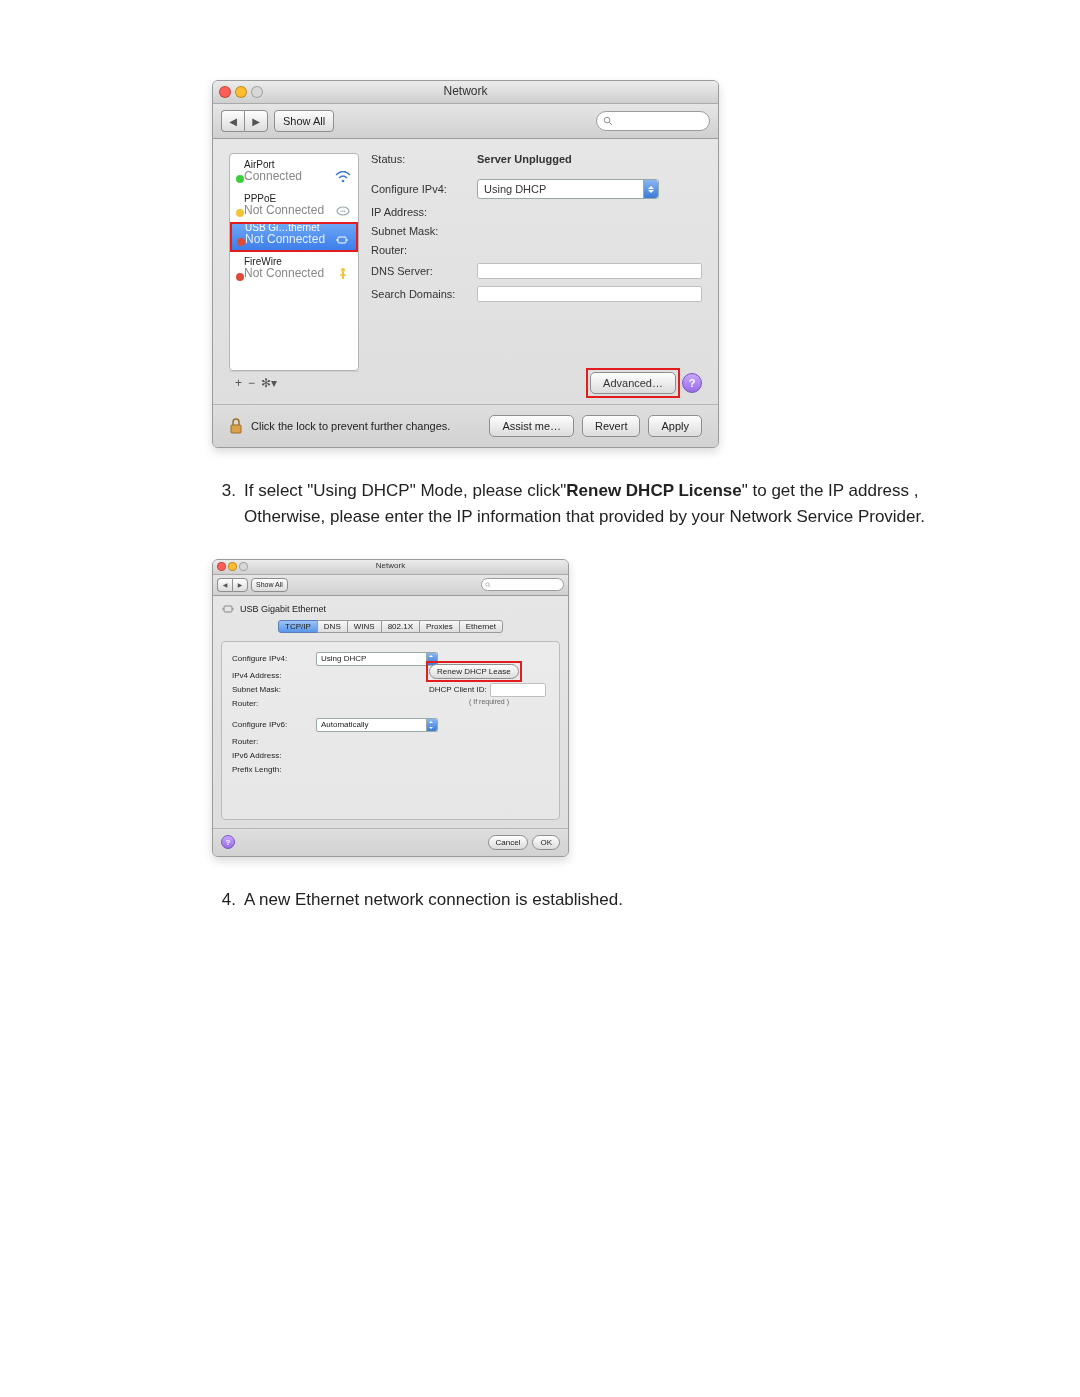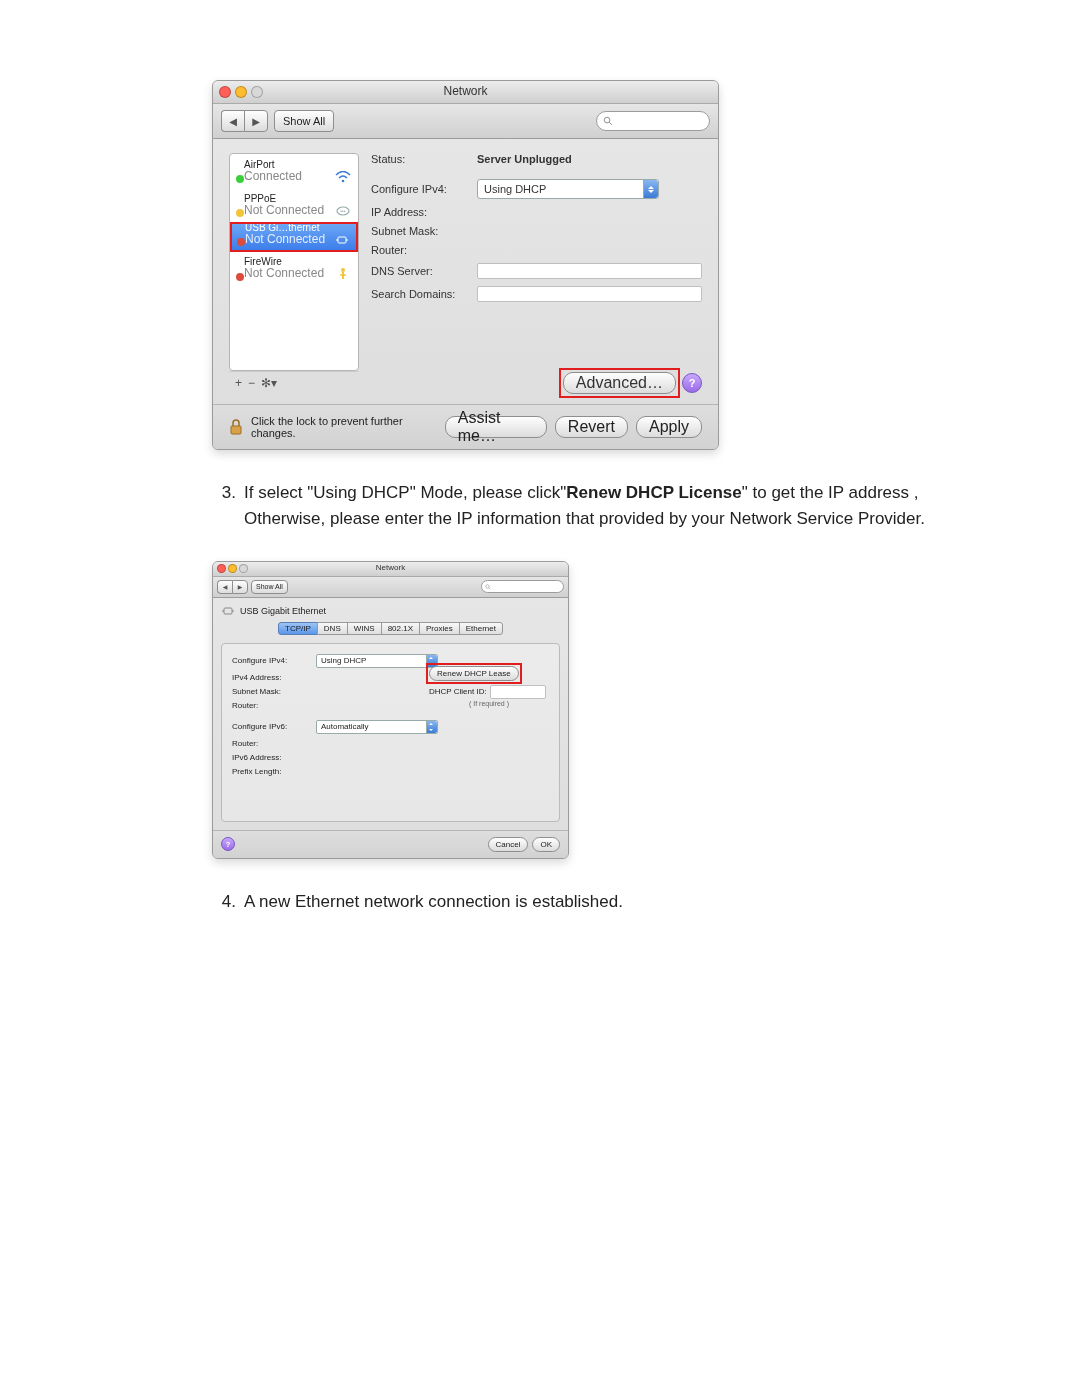--- a/index.html
+++ b/index.html
@@ -60,21 +60,21 @@
 
 .detail{flex:1;font-size:11px;color:#333}
 .row{display:flex;align-items:center;margin-bottom:7px}
 .row .lbl{width:100px;text-align:left;padding-right:6px}
 .row .val{flex:1}
 .row .valtxt{font-weight:bold}
 .row .note{font-size:10px;color:#333;line-height:1.25}
 .row input{width:100%;height:16px;border:1px solid #bfbfbf;border-radius:2px;box-sizing:border-box}
 .cfg-sel{width:180px}
 .advrow{display:flex;justify-content:flex-end;align-items:center;gap:6px;margin-top:70px}
-.pill{height:20px;padding:0 12px;background:linear-gradient(#fefefe,#dcdcdc);border:1px solid #8e8e8e;border-radius:10px;display:flex;align-items:center;font-size:16px}
+.pill{height:20px;padding:0 12px;background:linear-gradient(#fefefe,#dcdcdc);border:1px solid #8e8e8e;border-radius:5px;display:flex;align-items:center;font-size:11px}
 .helpc{width:18px;height:18px;border-radius:50%;background:linear-gradient(#c8a8ff,#9a6ce6);display:flex;align-items:center;justify-content:center;color:#fff;font-size:11px;font-weight:bold;border:1px solid #7a54c4}
 .redbox2{position:relative}
 .redbox2::after{content:"";position:absolute;inset:-4px -4px -4px -4px;border:2px solid #e21d1d;pointer-events:none}
 
 .foot{display:flex;align-items:center;gap:8px;padding:10px 16px;background:linear-gradient(#dedede,#d2d2d2);border-top:1px solid #b5b5b5;font-size:11px}
 .foot .lock{width:14px;height:16px;display:inline-block}
 .foot .grow{flex:1}
 
 .body2{background:linear-gradient(#e6e6e6,#dedede);padding:8px}
 .titlechip{display:flex;gap:5px;font-size:9px;margin-bottom:6px}

